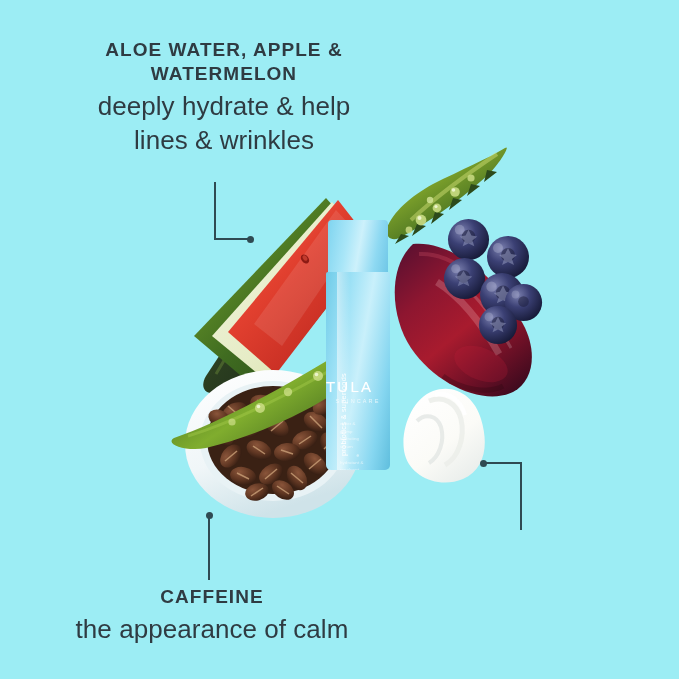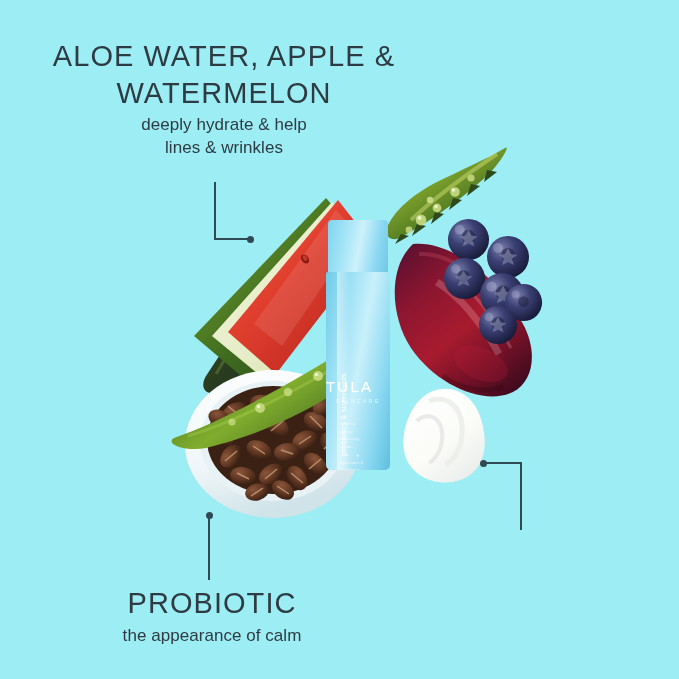--- a/index.html
+++ b/index.html
@@ -20,30 +20,30 @@
   
   .caption {
     position: absolute;
     color: #2f3b42;
     text-align: center;
     line-height: 1.27;
     letter-spacing: 0.1px;
   }
   .caption .title {
     display: block;
-    font-weight: 400;
-    font-size: 29px;
+    font-weight: 700;
+    font-size: 19px;
     letter-spacing: 1.05px;
     line-height: 1.26;
     margin-bottom: 3px;
   }
   .caption .body {
     display: block;
     font-weight: 400;
-    font-size: 17px;
+    font-size: 26px;
     line-height: 1.32;
     letter-spacing: 0.05px;
   }
   .caption .body span { display: block; }
 
   #cap-aloe   { left: 38px;  top: 38px;  width: 372px; }
   #cap-caffeine { left: 62px; top: 585px; width: 300px; }
   #cap-probiotic { left: 367px; top: 535px; width: 296px; }
 
   
@@ -464,21 +464,21 @@
       <span>&amp; WATERMELON</span>
     </span>
     <span class="body">
       <span>deeply hydrate &amp; help</span>
       <span>lines &amp; wrinkles</span>
     </span>
   </div>
 
   <div class="caption" id="cap-caffeine">
     <span class="title">
-      <span>PROBIOTIC</span>
+      <span>CAFFEINE</span>
     </span>
     <span class="body">
       <span>the appearance of calm</span>
     </span>
   </div>
 
   <div class="caption" id="cap-probiotic">
   </div>
 
 </div>

